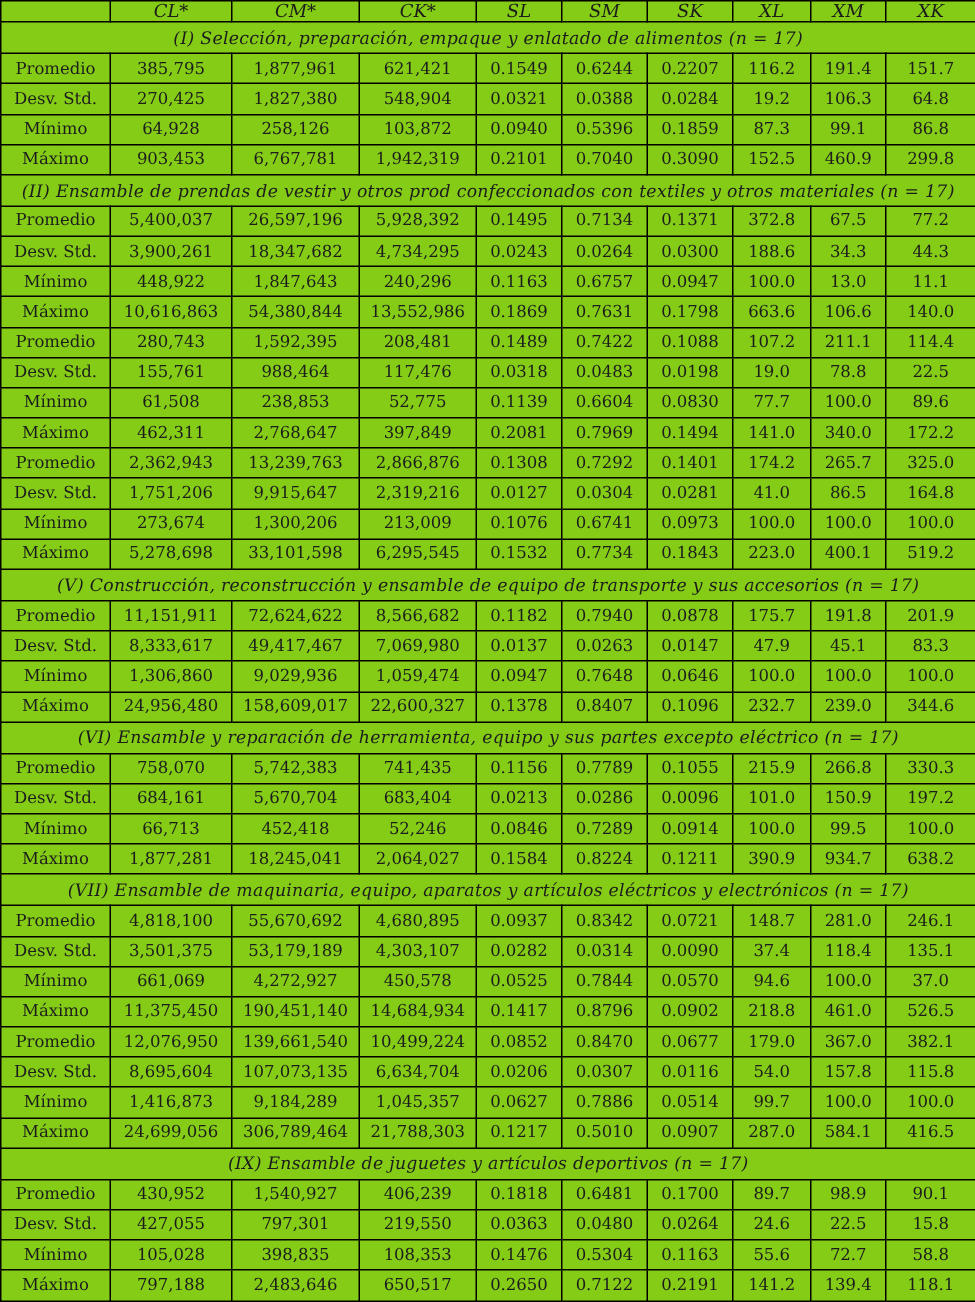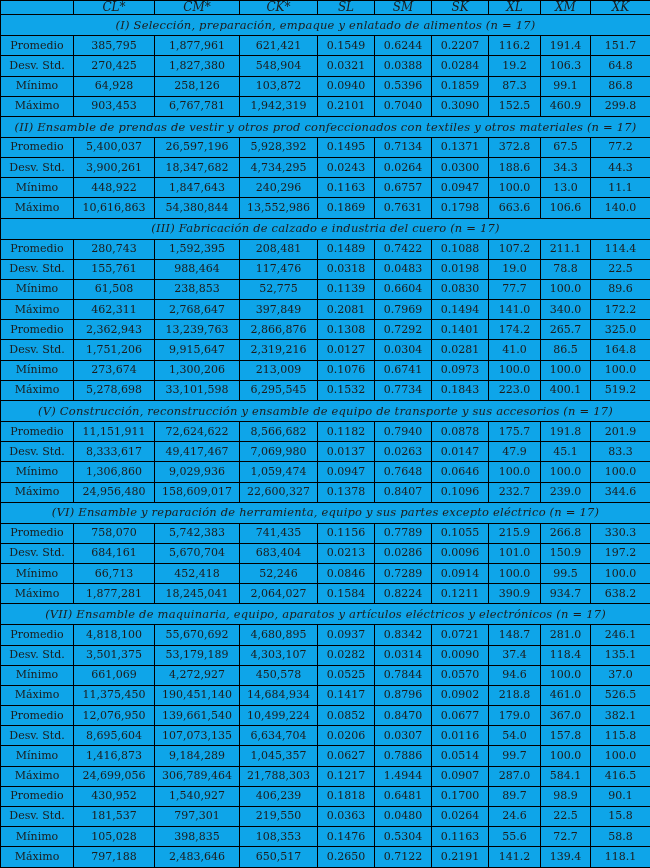--- a/index.html
+++ b/index.html
@@ -3,21 +3,21 @@
 <meta charset="utf-8">
 <style>
   html, body {
     margin: 0;
     padding: 0;
     background: #ffffff;
   }
   .page {
     width: 650px;
     height: 868px;
-    background: #0ea5e9;
+    background: #84cc16;
     overflow: hidden;
   }
   table.stats {
     width: 650px;
     height: 868px;
     border-collapse: collapse;
     table-layout: fixed;
     font-family: "DejaVu Serif", "Liberation Serif", serif;
     color: #1c1c1c;
   }
@@ -174,23 +174,20 @@
           <td>10,616,863</td>
           <td>54,380,844</td>
           <td>13,552,986</td>
           <td>0.1869</td>
           <td>0.7631</td>
           <td>0.1798</td>
           <td>663.6</td>
           <td>106.6</td>
           <td>140.0</td>
         </tr>
-        <tr class="section-title-row">
-          <td colspan="10">(III) Fabricación de calzado e industria del cuero (n = 17)</td>
-        </tr>
         <tr>
           <td class="row-label">Promedio</td>
           <td>280,743</td>
           <td>1,592,395</td>
           <td>208,481</td>
           <td>0.1489</td>
           <td>0.7422</td>
           <td>0.1088</td>
           <td>107.2</td>
           <td>211.1</td>
@@ -468,41 +465,44 @@
           <td>99.7</td>
           <td>100.0</td>
           <td>100.0</td>
         </tr>
         <tr>
           <td class="row-label">Máximo</td>
           <td>24,699,056</td>
           <td>306,789,464</td>
           <td>21,788,303</td>
           <td>0.1217</td>
-          <td>1.4944</td>
+          <td>0.5010</td>
           <td>0.0907</td>
           <td>287.0</td>
           <td>584.1</td>
           <td>416.5</td>
+        </tr>
+        <tr class="section-title-row">
+          <td colspan="10">(IX) Ensamble de juguetes y artículos deportivos (n = 17)</td>
         </tr>
         <tr>
           <td class="row-label">Promedio</td>
           <td>430,952</td>
           <td>1,540,927</td>
           <td>406,239</td>
           <td>0.1818</td>
           <td>0.6481</td>
           <td>0.1700</td>
           <td>89.7</td>
           <td>98.9</td>
           <td>90.1</td>
         </tr>
         <tr>
           <td class="row-label">Desv. Std.</td>
-          <td>181,537</td>
+          <td>427,055</td>
           <td>797,301</td>
           <td>219,550</td>
           <td>0.0363</td>
           <td>0.0480</td>
           <td>0.0264</td>
           <td>24.6</td>
           <td>22.5</td>
           <td>15.8</td>
         </tr>
         <tr>

